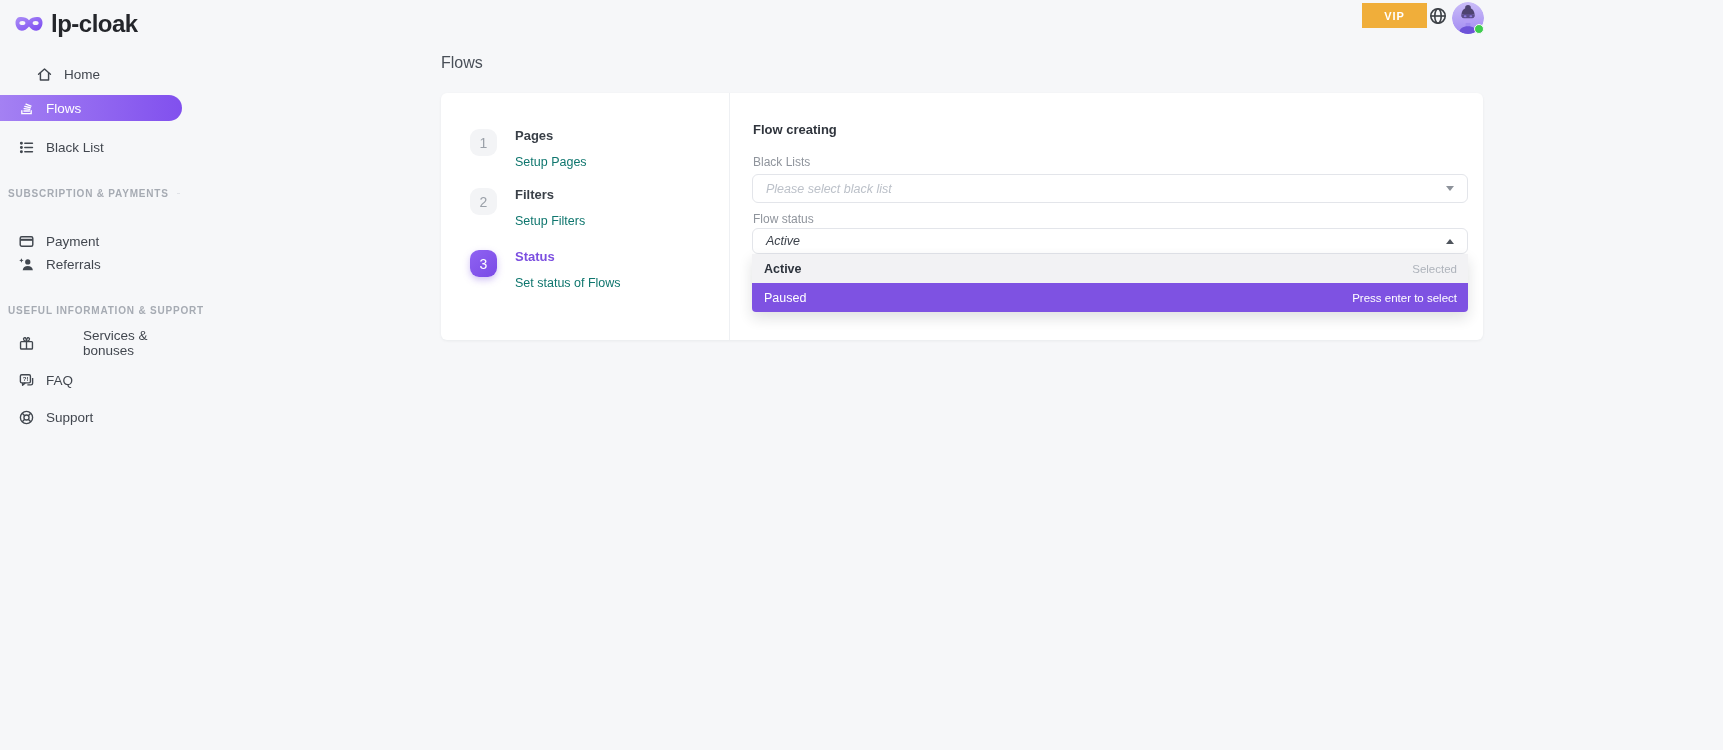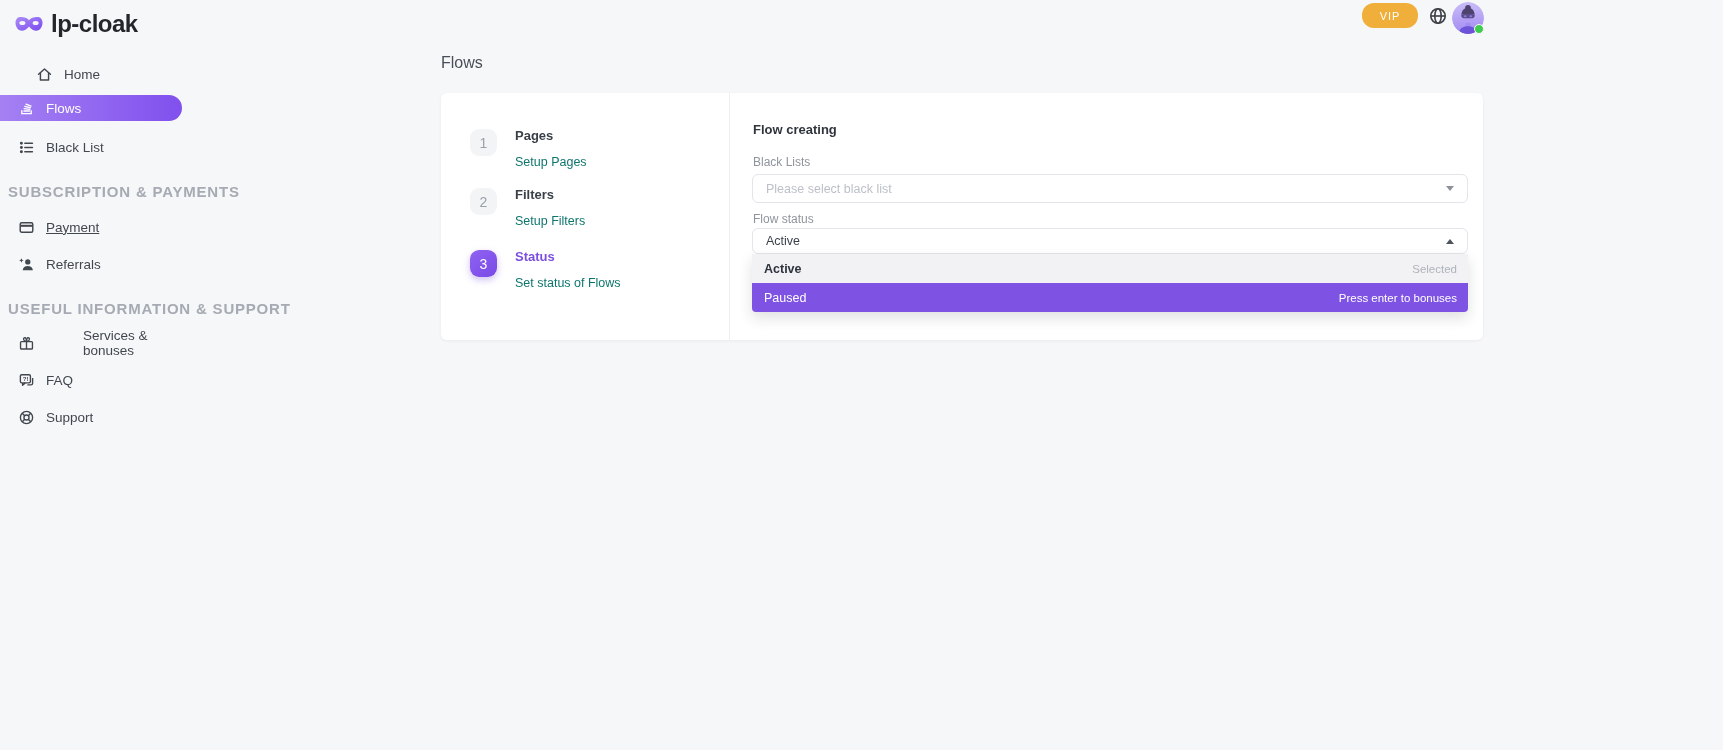--- a/index.html
+++ b/index.html
@@ -10,23 +10,23 @@
     font-family:"Liberation Sans", sans-serif;
     color:#41464e;
     overflow:hidden;
   }
 
   
   .logo { position:absolute; left:15px; top:10px; display:flex; align-items:center; gap:8px; }
   .logo-text { font-size:24px; font-weight:800; color:#24262b; letter-spacing:-0.5px; }
 
   .vip-btn {
-    position:absolute; left:1362px; top:3px; width:56px; height:25px;
-    background:#f0ae3a; border:none; border-radius:12px;
-    color:#fff; font-size:11px; font-weight:400; letter-spacing:1px;
+    position:absolute; left:1362px; top:3px; width:65px; height:25px;
+    background:#f0ae3a; border:none; border-radius:0;
+    color:#fff; font-size:11px; font-weight:700; letter-spacing:1px;
     font-family:"Liberation Sans", sans-serif;
     display:flex; align-items:center; justify-content:center; cursor:pointer;
   }
   .globe-wrap { position:absolute; left:1429px; top:7px; width:18px; height:18px; cursor:pointer; }
   .avatar {
     position:absolute; left:1452px; top:2px; width:32px; height:32px;
     border-radius:50%; overflow:hidden; cursor:pointer;
   }
   .online-dot {
     position:absolute; left:1474px; top:24px; width:10px; height:10px;
@@ -41,22 +41,22 @@
   }
   .side-item .ic { width:17px; height:17px; display:flex; align-items:center; justify-content:center; }
   .side-item.active {
     width:182px; height:26px;
     background:linear-gradient(90deg,#a481f3,#8150ee);
     border-radius:0 13px 13px 0;
     color:#fff; font-weight:400;
   }
   .side-header {
     position:absolute; left:8px; width:172px; height:14px;
-    display:flex; align-items:flex-end; gap:8px;
-    font-size:15px; font-weight:700; letter-spacing:0.8px; color:#a6abb3;
+    display:flex; align-items:center; gap:8px;
+    font-size:10px; font-weight:700; letter-spacing:0.8px; color:#a6abb3;
     white-space:nowrap;
   }
   .side-header .rule { flex:1; height:1px; background:#e1e3e8; min-width:0; }
 
   
   .page-title { position:absolute; left:441px; top:54px; font-size:16px; font-weight:500; color:#494f58; }
 
   .card {
     position:absolute; left:441px; top:93px; width:1042px; height:247px;
     background:#fff; border-radius:6px;
@@ -80,21 +80,21 @@
   .step-sub { font-size:12.5px; color:#0f766e; margin-top:12px; }
 
   
   .form-title { position:absolute; left:312px; top:29px; font-size:13px; font-weight:700; color:#30353d; }
   .field-label { position:absolute; left:312px; font-size:12px; color:#8f949c; }
 
   .select-box {
     position:absolute; left:311px; width:716px;
     background:#fff; border:1px solid #e3e5ea; border-radius:6px;
     display:flex; align-items:center; padding:0 13px;
-    font-size:12.5px; cursor:pointer;
+    font-size:12.5px; cursor:pointer;font-style:italic;
   }
   .select-box .grow { flex:1; }
   .placeholder-text { color:#bcc1c9; }
   .value-text { color:#3c424b; }
   .caret-down {
     width:0; height:0; border-left:4px solid transparent; border-right:4px solid transparent;
     border-top:5px solid #8d929a;
   }
   .caret-up {
     width:0; height:0; border-left:4px solid transparent; border-right:4px solid transparent;
@@ -212,21 +212,21 @@
     </svg>
   </span>
   <span>Black List</span>
 </div>
 
 <div class="side-header" style="top:186px;">
   <span>SUBSCRIPTION &amp; PAYMENTS</span>
   <span class="rule"></span>
 </div>
 
-<div class="side-item" style="top:214px;text-decoration:underline;">
+<div class="side-item" style="top:228px;">
   <span class="ic">
     <svg width="17" height="17" viewBox="0 0 20 20" fill="none" stroke="#41474f" stroke-width="1.7">
       <rect x="2.6" y="4.5" width="14.8" height="11" rx="1.8"></rect>
       <path d="M2.6 8 H17.4" stroke-width="2.4"></path>
     </svg>
   </span>
   <span>Payment</span>
 </div>
 
 <div class="side-item" style="top:251px;">
@@ -326,16 +326,16 @@
     <span class="caret-up"></span>
   </div>
 
   <div class="dropdown">
     <div class="dd-row selected">
       <span class="dd-label grow">Active</span>
       <span class="dd-hint">Selected</span>
     </div>
     <div class="dd-row highlighted">
       <span class="dd-label grow">Paused</span>
-      <span class="dd-hint">Press enter to bonuses</span>
+      <span class="dd-hint">Press enter to select</span>
     </div>
   </div>
 </div>
 
 </body></html>

